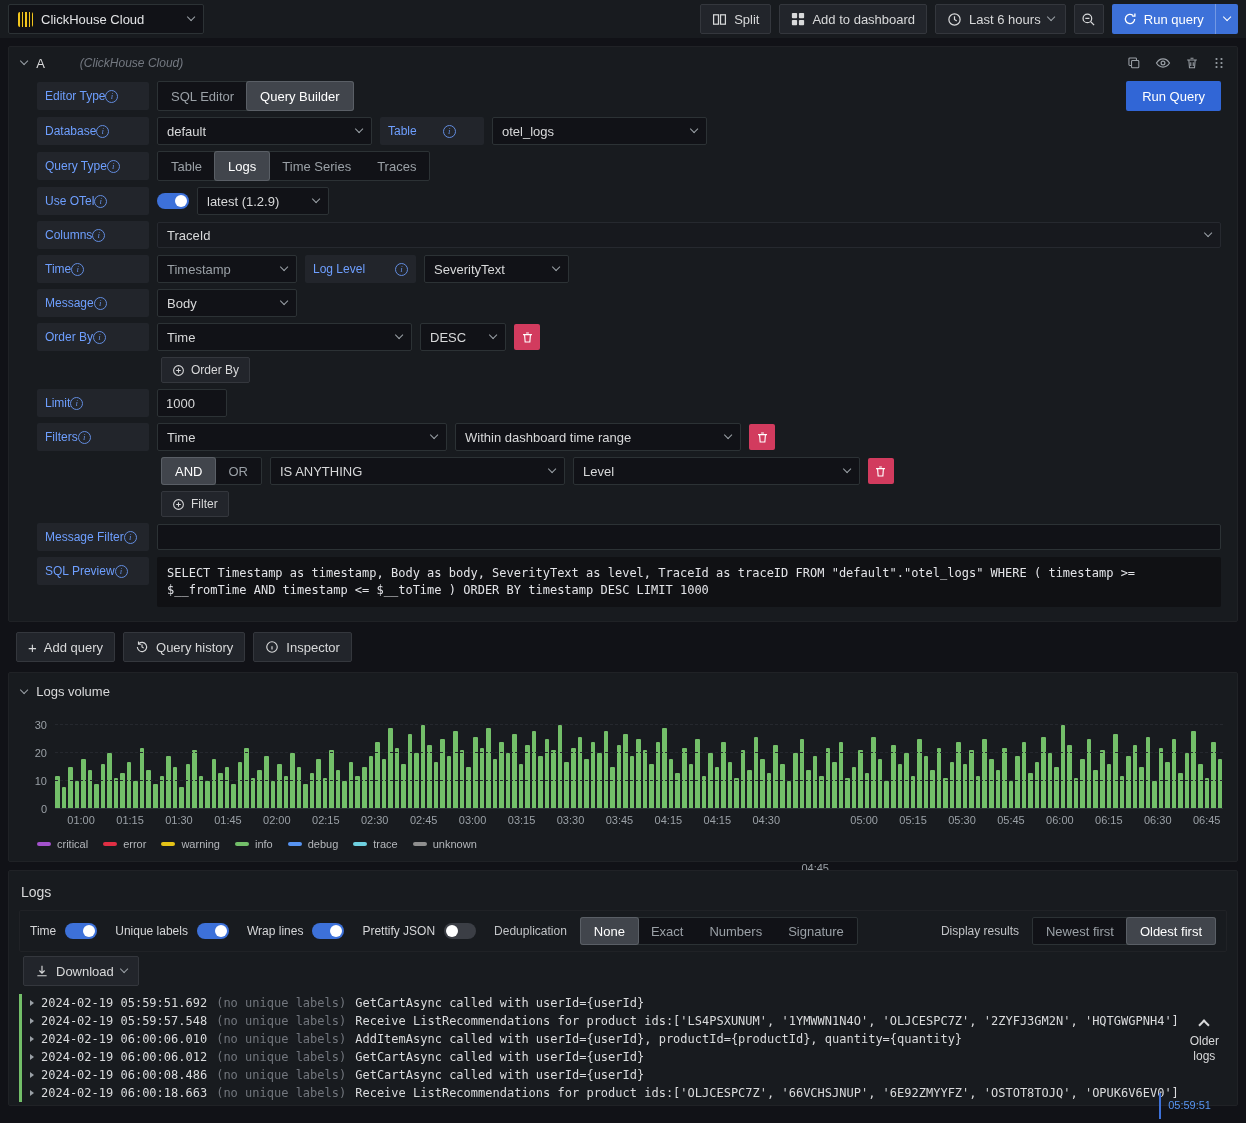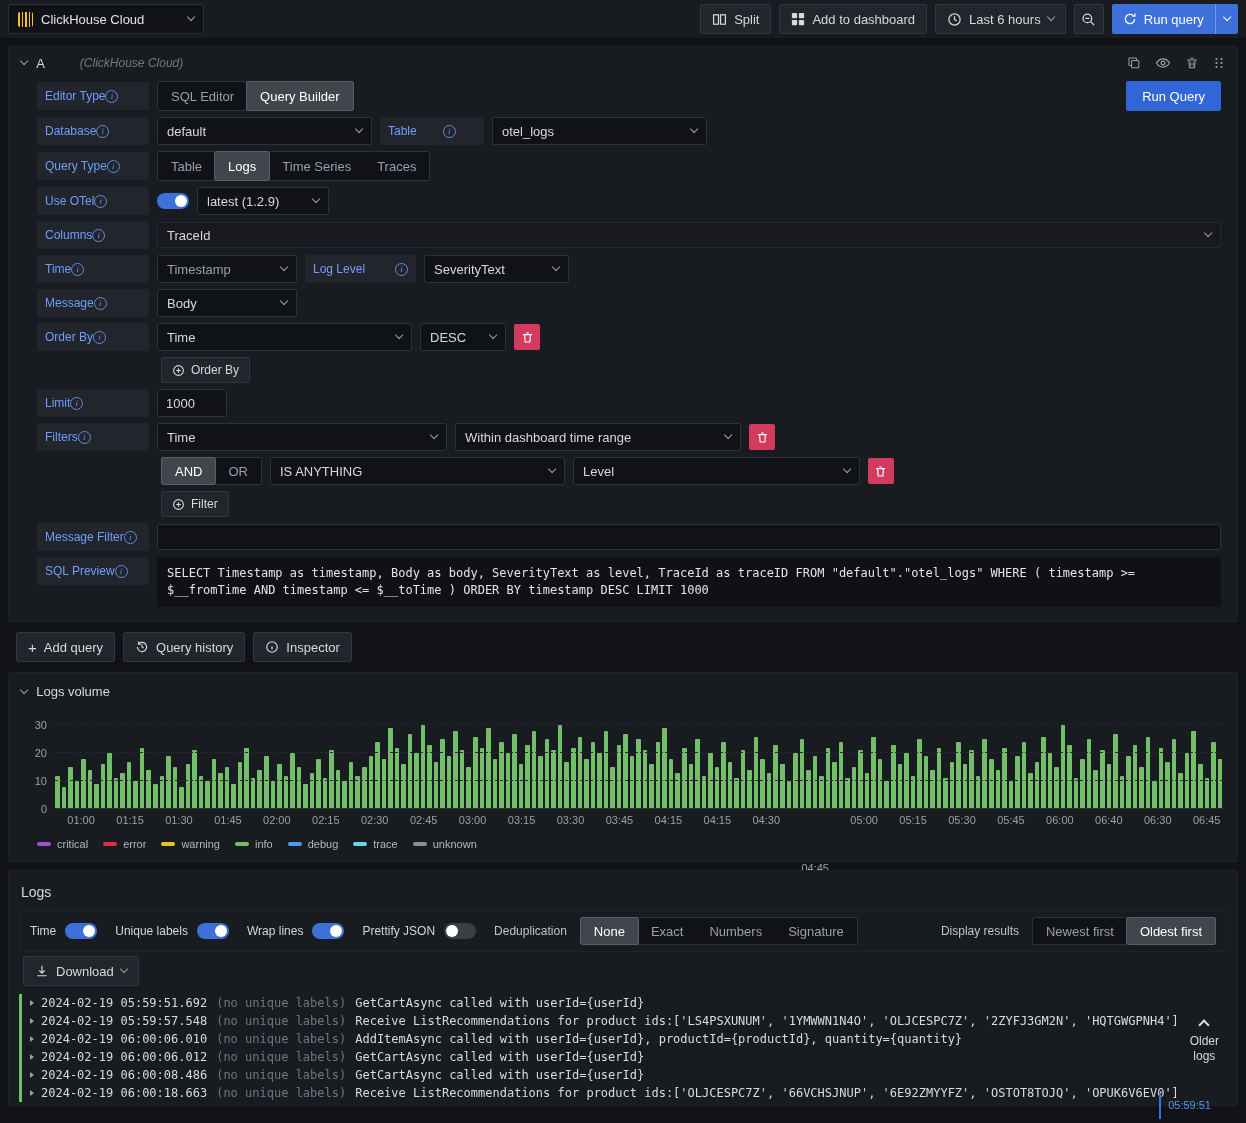--- a/index.html
+++ b/index.html
@@ -688,21 +688,21 @@
       <span style="left: 48.324%;">03:45</span>
       <span style="left: 52.514%;">04:15</span>
       <span style="left: 56.7039%;">04:15</span>
       <span style="left: 60.8939%;">04:30</span>
       <span style="left: 65.0838%; margin-top: 48px;">04:45</span>
       <span style="left: 69.2737%;">05:00</span>
       <span style="left: 73.4637%;">05:15</span>
       <span style="left: 77.6536%;">05:30</span>
       <span style="left: 81.8436%;">05:45</span>
       <span style="left: 86.0335%;">06:00</span>
-      <span style="left: 90.2235%;">06:40</span>
+      <span style="left: 90.2235%;">06:15</span>
       <span style="left: 94.4134%;">06:30</span>
       <span style="left: 98.6034%;">06:45</span>
     </div>
   <div class="legend" id="legend">
       <span class="leg-item">
         <span class="leg-swatch" style="background: rgb(163, 82, 204);"></span>
         <span>critical</span>
       </span>
       <span class="leg-item">
         <span class="leg-swatch" style="background: rgb(224, 47, 68);"></span>

